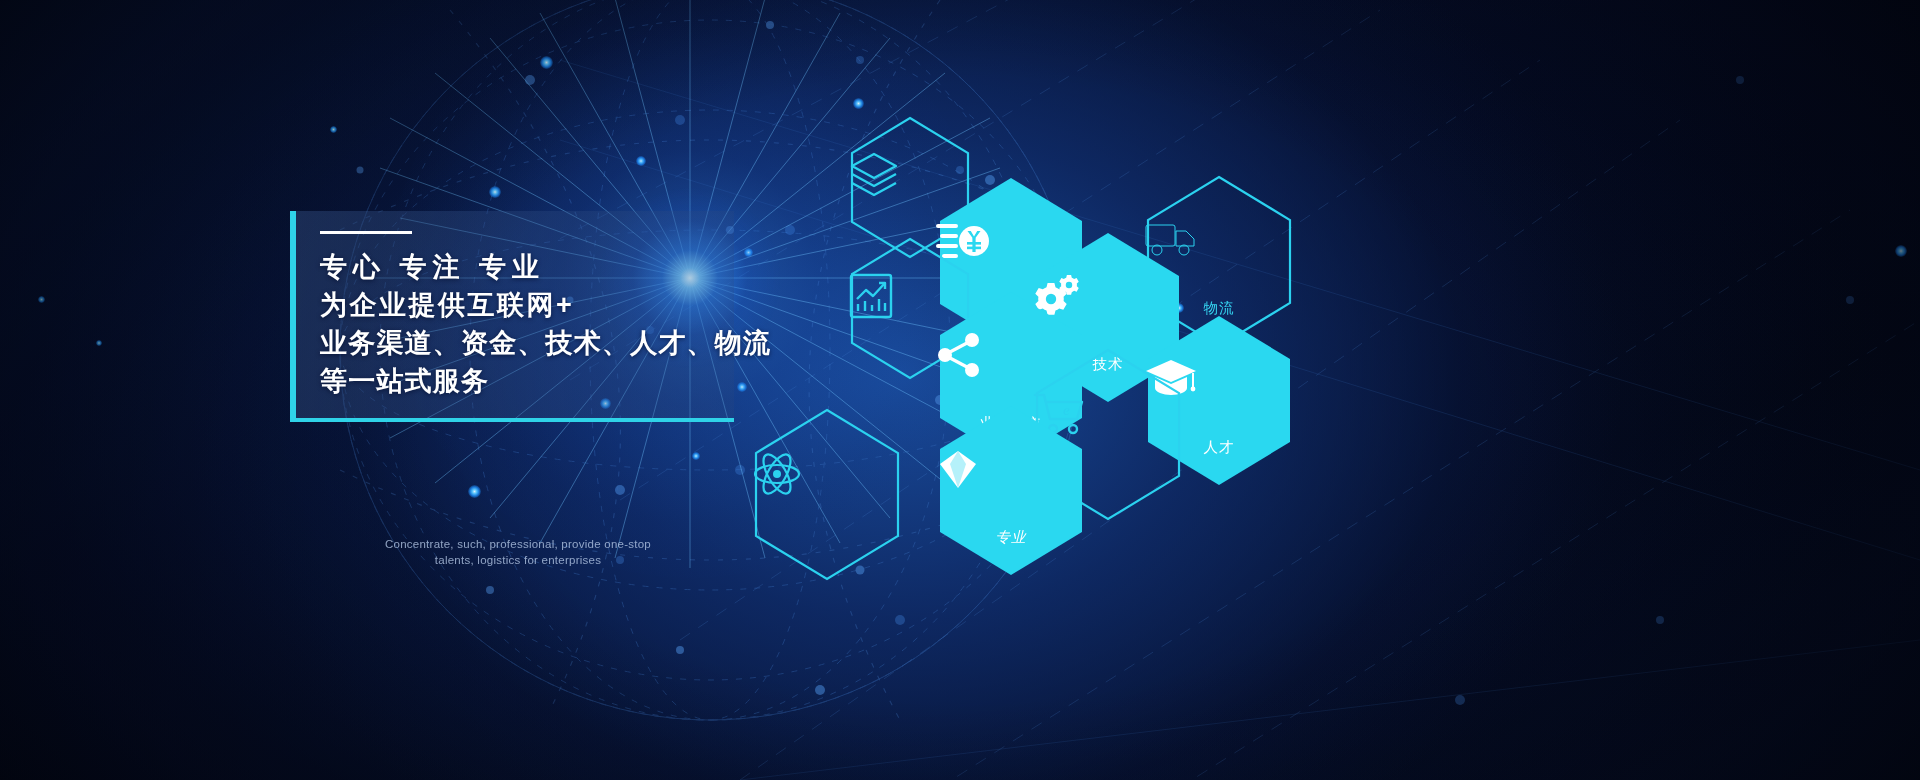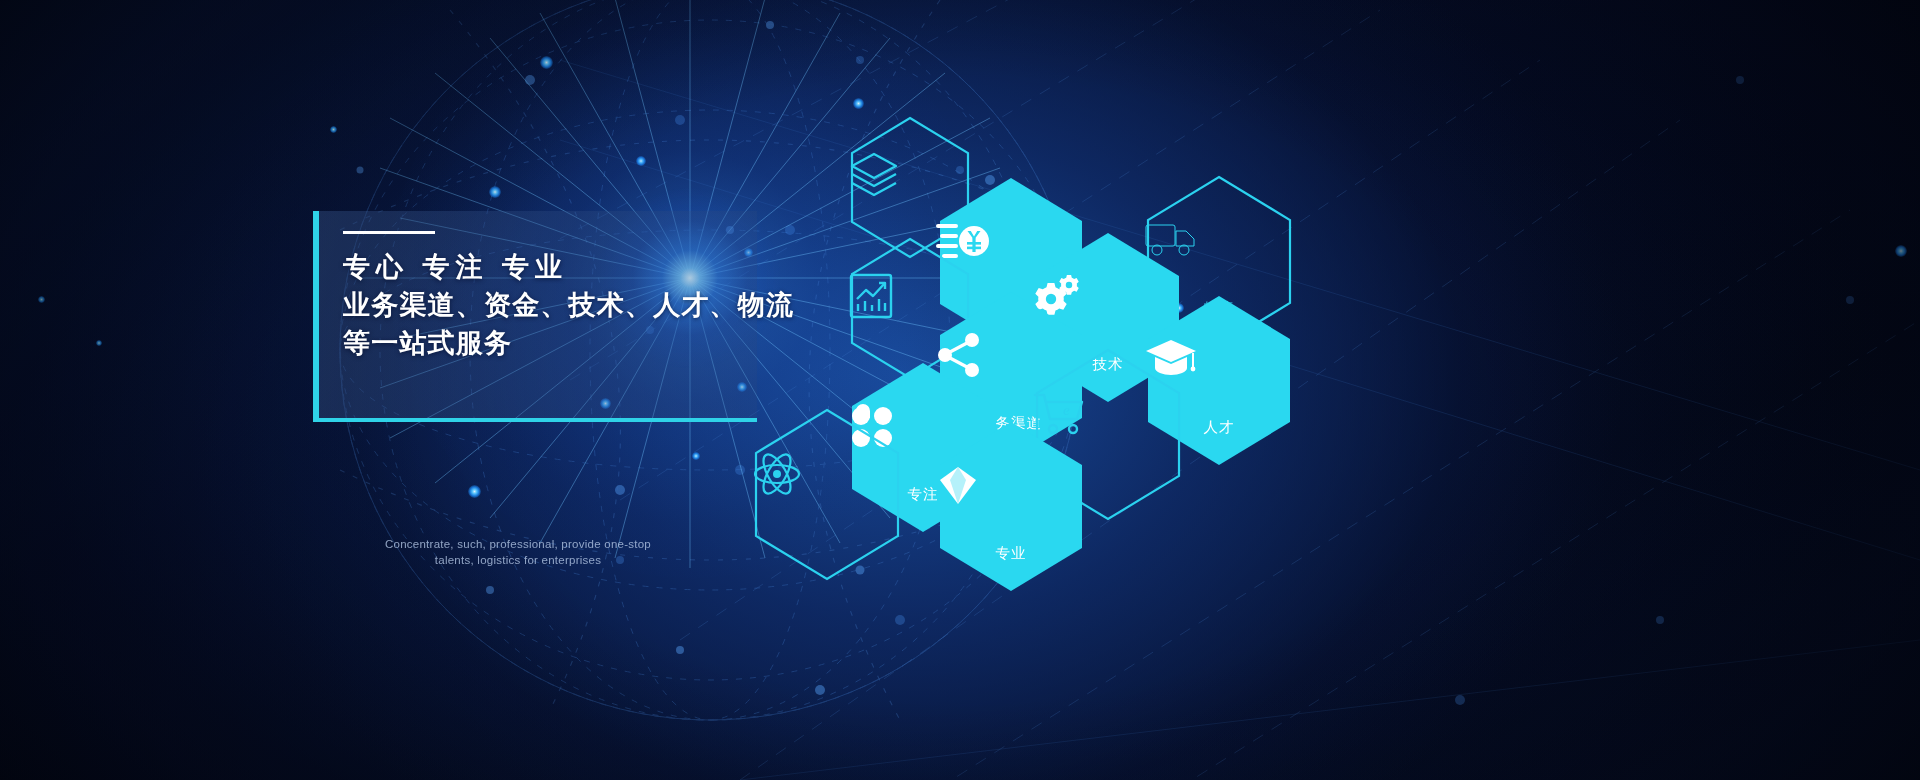--- a/index.html
+++ b/index.html
@@ -57,21 +57,20 @@
   }
 
   
   .panel {
     position: absolute;
     left: 290px; top: 211px;
     width: 444px; height: 211px;
     background: linear-gradient(100deg, rgba(56,86,140,0.40) 0%, rgba(48,78,132,0.34) 45%, rgba(44,72,126,0.22) 100%);
     border-left: 6px solid #2fd3e8;
     border-bottom: 4px solid #2fd3e8;
-    margin-left: 23px;
   }
   .panel-inner { position: absolute; left: 24px; top: 20px; right: 8px; }
   .rule {
     width: 92px; height: 3px; background: #ffffff; margin-bottom: 14px;
   }
   .headline {
     color: #ffffff;
     font-size: 27px;
     font-weight: 700;
     line-height: 38px;
@@ -352,21 +351,21 @@
           </g>
           <g transform="translate(36,12) scale(0.62)">
             <path d="M-3.4,-16 h6.8 l1.1,4.2 a12,12 0 0 1 3.7,2.1 l4.1,-1.4 3.4,5.9 -3.1,2.9 a12,12 0 0 1 0,4.3 l3.1,2.9 -3.4,5.9 -4.1,-1.4 a12,12 0 0 1 -3.7,2.1 l-1.1,4.2 h-6.8 l-1.1,-4.2 a12,12 0 0 1 -3.7,-2.1 l-4.1,1.4 -3.4,-5.9 3.1,-2.9 a12,12 0 0 1 0,-4.3 l-3.1,-2.9 3.4,-5.9 4.1,1.4 a12,12 0 0 1 3.7,-2.1 z"></path>
             <circle cx="0" cy="0" r="5.2" fill="#2ad8f0"></circle>
           </g>
         </svg>
       </div>
       <div class="label">技术</div>
     </div>
 
-    <div class="hex filled big" style="left:1144px; top:294px;font-family:Liberation Mono, monospace;">
+    <div class="hex filled big" style="left:1144px; top:314px;font-family:Liberation Mono, monospace;">
       <svg viewBox="0 0 150 173">
           <polygon points="75,2 146,45 146,128 75,171 4,128 4,45" fill="#2ad8f0"></polygon>
         </svg>
       <div class="glyph">
         <svg width="54" height="44" viewBox="0 0 54 44">
           <polygon points="27,4 52,15 27,26 2,15"></polygon>
           <path d="M11 21 v11 c0,4 8,7 16,7 s16,-3 16,-7 v-11 l-16,7 z"></path>
           <line x1="49" y1="17" x2="49" y2="31" stroke="#ffffff" stroke-width="2"></line>
           <circle cx="49" cy="33" r="2.4"></circle>
         </svg>
@@ -384,35 +383,20 @@
           <circle cx="36" cy="8" r="7"></circle>
           <circle cx="9" cy="23" r="7"></circle>
           <circle cx="36" cy="38" r="7"></circle>
           <line x1="14" y1="20" x2="31" y2="11" stroke="#ffffff" stroke-width="3.2"></line>
           <line x1="14" y1="26" x2="31" y2="35" stroke="#ffffff" stroke-width="3.2"></line>
         </svg>
       </div>
       <div class="label">业务渠道</div>
     </div>
 
-    <div class="hex filled big" style="left:848px; top:361px;">
-      <svg viewBox="0 0 150 173">
-          <polygon points="75,2 146,45 146,128 75,171 4,128 4,45" fill="#2ad8f0"></polygon>
-        </svg>
-      <div class="glyph">
-        <svg width="48" height="48" viewBox="0 0 48 48">
-          <path d="M22 22 V8 a7 7 0 1 0 -14 0 a7 7 0 0 0 7 7 h7 z" transform="translate(0,0)"></path>
-          <rect x="4" y="4" width="18" height="18" rx="9"></rect>
-          <rect x="26" y="4" width="18" height="18" rx="9"></rect>
-          <rect x="4" y="26" width="18" height="18" rx="9"></rect>
-          <rect x="26" y="26" width="18" height="18" rx="9"></rect>
-        </svg>
-      </div>
-      <div class="label">专注</div>
-    </div>
 
     <div class="hex outline big" style="left:1033px; top:348px;">
       <svg viewBox="0 0 150 173">
           <polygon points="75,2 146,45 146,128 75,171 4,128 4,45" fill="none" stroke="#2bd2ef" stroke-width="2.2"></polygon>
         </svg>
       <div class="glyph">
         <svg width="54" height="46" viewBox="0 0 54 46" stroke-width="2.4" stroke-linejoin="round" stroke-linecap="round">
           <polyline points="2,5 11,5 17,29 44,29 49,12 14,12"></polyline>
           <circle cx="20" cy="39" r="4"></circle>
           <circle cx="40" cy="39" r="4"></circle>
@@ -430,39 +414,40 @@
         <svg width="50" height="48" viewBox="0 0 50 48" stroke-width="2.2">
           <ellipse cx="25" cy="24" rx="22" ry="9"></ellipse>
           <ellipse cx="25" cy="24" rx="22" ry="9" transform="rotate(60 25 24)"></ellipse>
           <ellipse cx="25" cy="24" rx="22" ry="9" transform="rotate(120 25 24)"></ellipse>
           <circle cx="25" cy="24" r="4" fill="#2bd2ef" stroke="none"></circle>
         </svg>
       </div>
       <div class="label"></div>
     </div>
 
-    <div class="hex filled big" style="left:936px; top:420px;">
+    <div class="hex filled big" style="left:936px; top:404px;font-style:italic;">
       <svg viewBox="0 0 150 173">
           <polygon points="75,2 146,45 146,128 75,171 4,128 4,45" fill="#2ad8f0"></polygon>
         </svg>
       <div class="glyph">
         <svg width="44" height="46" viewBox="0 0 44 46">
           <path d="M22 5 L40 18 L22 42 L4 18 Z"></path>
           <path d="M22 5 L30 18 L22 42 L14 18 Z" fill="#2ad8f0" opacity="0.35"></path>
         </svg>
       </div>
       <div class="label">专业</div>
     </div>
 
   </div>
 
   <div class="panel">
     <div class="panel-inner">
       <div class="rule"></div>
       <div class="headline l1">专心 专注 专业</div>
+      <div class="headline l2">为企业提供互联网+</div>
       <div class="headline l3">业务渠道、资金、技术、人才、物流</div>
       <div class="headline l4">等一站式服务</div>
     </div>
   </div>
 
   <div class="subcaption">
     <div>Concentrate, such, professional, provide one-stop</div>
     <div>talents, logistics for enterprises</div>
   </div>
 

